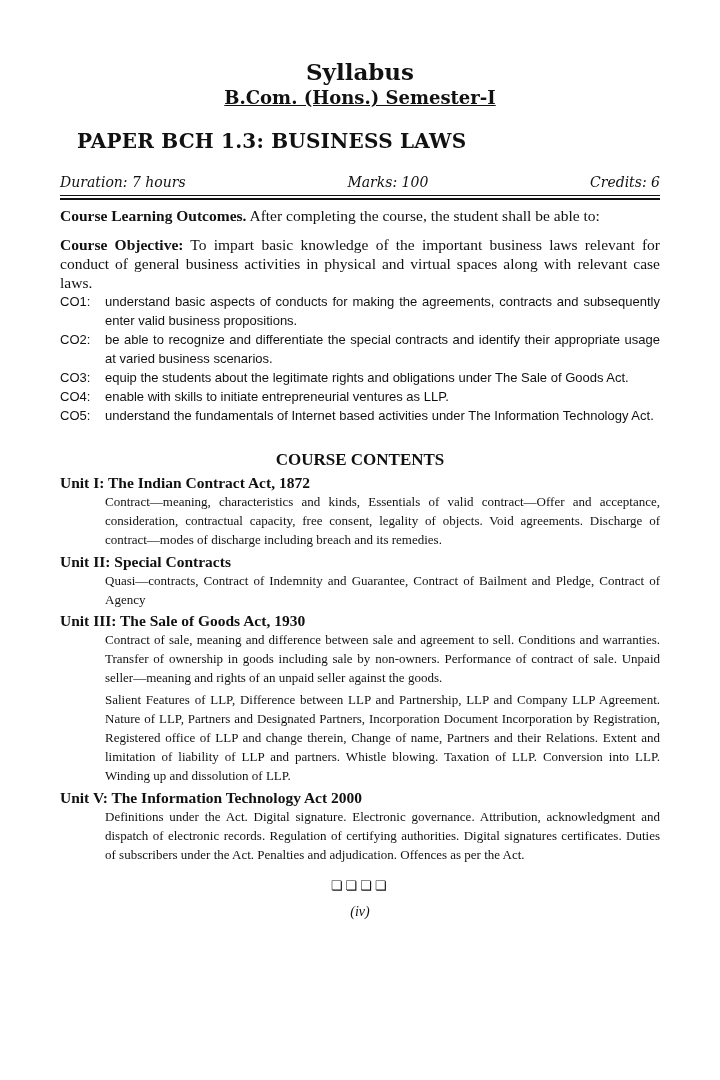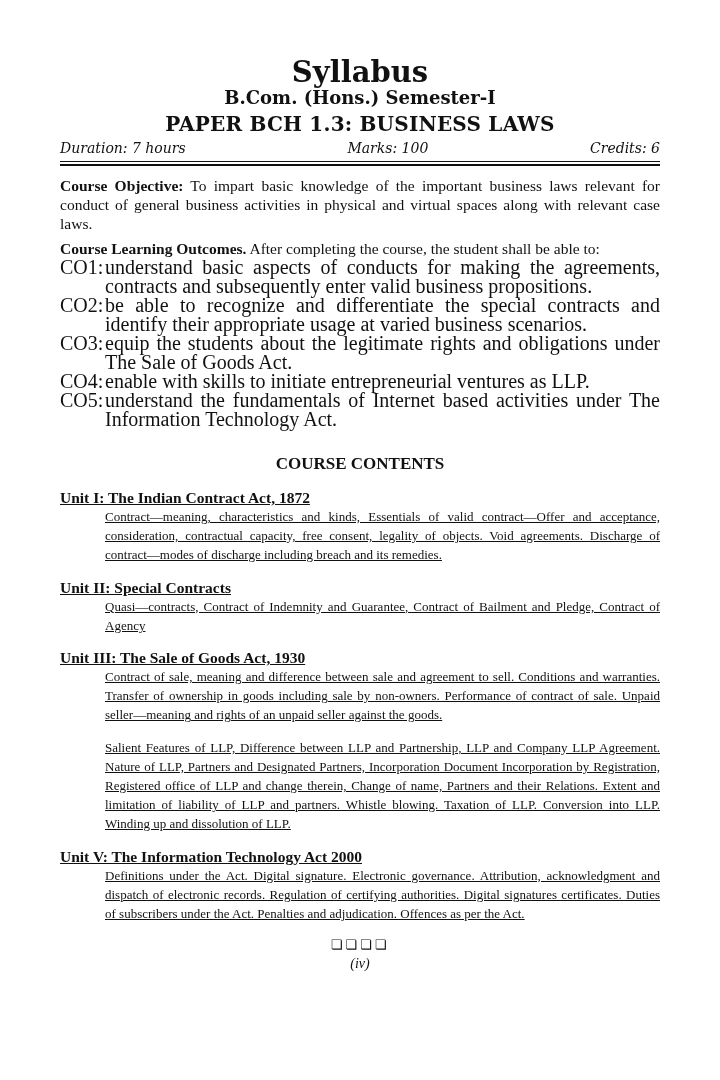--- a/index.html
+++ b/index.html
@@ -1,57 +1,57 @@
 <!DOCTYPE html>
 <html><head>
 <meta charset="utf-8">
 <style>
   html, body { margin: 0; padding: 0; background: #ffffff; }
   body { width: 720px; height: 1080px; position: relative; overflow: hidden;
          font-family: "DejaVu Serif", "Liberation Serif", serif; color: #111; }
   .page { position: absolute; left: 60px; top: 58px; width: 600px; }
-  .title { text-align: center; font-weight: bold; font-size: 29px; line-height: 28px; margin: 0; }
-  .subtitle { text-align: center; font-weight: bold; font-size: 18px; line-height: 24px; margin: 0; }
-  .paper { text-align: center; font-weight: bold; font-size: 20px; line-height: 28px; margin: 0; letter-spacing: 0.2px; }
+  .title { text-align: center; font-weight: bold; font-size: 23px; line-height: 28px; margin: 0; }
+  .subtitle { text-align: center; font-weight: bold; font-size: 18px; line-height: 24px; margin: 0; text-decoration: underline; }
+  .paper { text-align: left; font-weight: bold; font-size: 20px; line-height: 28px; margin: 17px; letter-spacing: 0.2px; }
   .meta { display: flex; justify-content: space-between; font-style: italic; font-size: 14px; line-height: 20px; margin-top: 0px; }
   .rule-thin { height: 1px; background: #111; margin-top: 3px; }
   .rule-thick { height: 2px; background: #111; margin-top: 2px; }
   p, .para { font-size: 14px; line-height: 19px; margin: 0; text-align: justify; font-family: "Liberation Serif", "DejaVu Serif", serif; font-size: 15.5px; }
   .objective { margin-top: 10px; }
   .outcomes { margin-top: 6px; }
   b { font-weight: bold; }
   .co-list { margin: 0; padding: 0; list-style: none; }
-  .co { display: flex; font-family: Liberation Serif, serif; font-size: 20px; line-height: 19px; }
+  .co { display: flex; font-family: Liberation Sans, sans-serif; font-size: 13px; line-height: 19px; }
   .co-code { width: 45px; flex: none; }
   .co-text { flex: 1; text-align: justify; }
   .contents-heading { text-align: center; font-weight: bold; font-size: 17px; line-height: 22px; margin-top: 24px; font-family: "Liberation Serif", "DejaVu Serif", serif; }
-  .unit { margin-top: 13px; text-decoration: underline; }
+  .unit { margin-top: 2px; }
   .unit-title { font-weight: bold; font-family: "Liberation Serif", "DejaVu Serif", serif; font-size: 15.5px; line-height: 19px; }
   .unit-body { padding-left: 45px; text-align: justify; font-family: "Liberation Serif", "DejaVu Serif", serif; font-size: 13px; line-height: 19.2px; }
   .end-marks { text-align: center; margin-top: 14px; font-size: 13px; line-height: 16px; letter-spacing: 3px; font-family: "DejaVu Sans", sans-serif; }
-  .page-num { text-align: center; font-style: italic; font-size: 14px; line-height: 20px; margin-top: 1px; font-family: "Liberation Serif", "DejaVu Serif", serif; }
+  .page-num { text-align: center; font-style: italic; font-size: 14px; line-height: 20px; margin-top: 8px; font-family: "Liberation Serif", "DejaVu Serif", serif; }
 </style>
 </head>
 <body>
 
 <div class="page">
   <h1 class="title">Syllabus</h1>
   <h2 class="subtitle">B.Com. (Hons.) Semester-I</h2>
   <h2 class="paper">PAPER BCH 1.3: BUSINESS LAWS</h2>
   <div class="meta">
     <span>Duration: 7 hours</span>
     <span>Marks: 100</span>
     <span>Credits: 6</span>
   </div>
   <div class="rule-thin"></div>
   <div class="rule-thick"></div>
 
+  <p class="para outcomes"><b>Course Learning Outcomes.</b><span> After completing the course, the student shall be able to:</span></p>
+
   <p class="para objective"><b>Course Objective:</b><span> To impart basic knowledge of the important business laws relevant for conduct of general business activities in physical and virtual spaces along with relevant case laws.</span></p>
-
-  <p class="para outcomes"><b>Course Learning Outcomes.</b><span> After completing the course, the student shall be able to:</span></p>
 
   <ul class="co-list">
     <li class="co">
         <span class="co-code">CO1:</span>
         <span class="co-text">understand basic aspects of conducts for making the agreements, contracts and subsequently enter valid business propositions.</span>
       </li>
     <li class="co">
         <span class="co-code">CO2:</span>
         <span class="co-text">be able to recognize and differentiate the special contracts and identify their appropriate usage at varied business scenarios.</span>
       </li>

